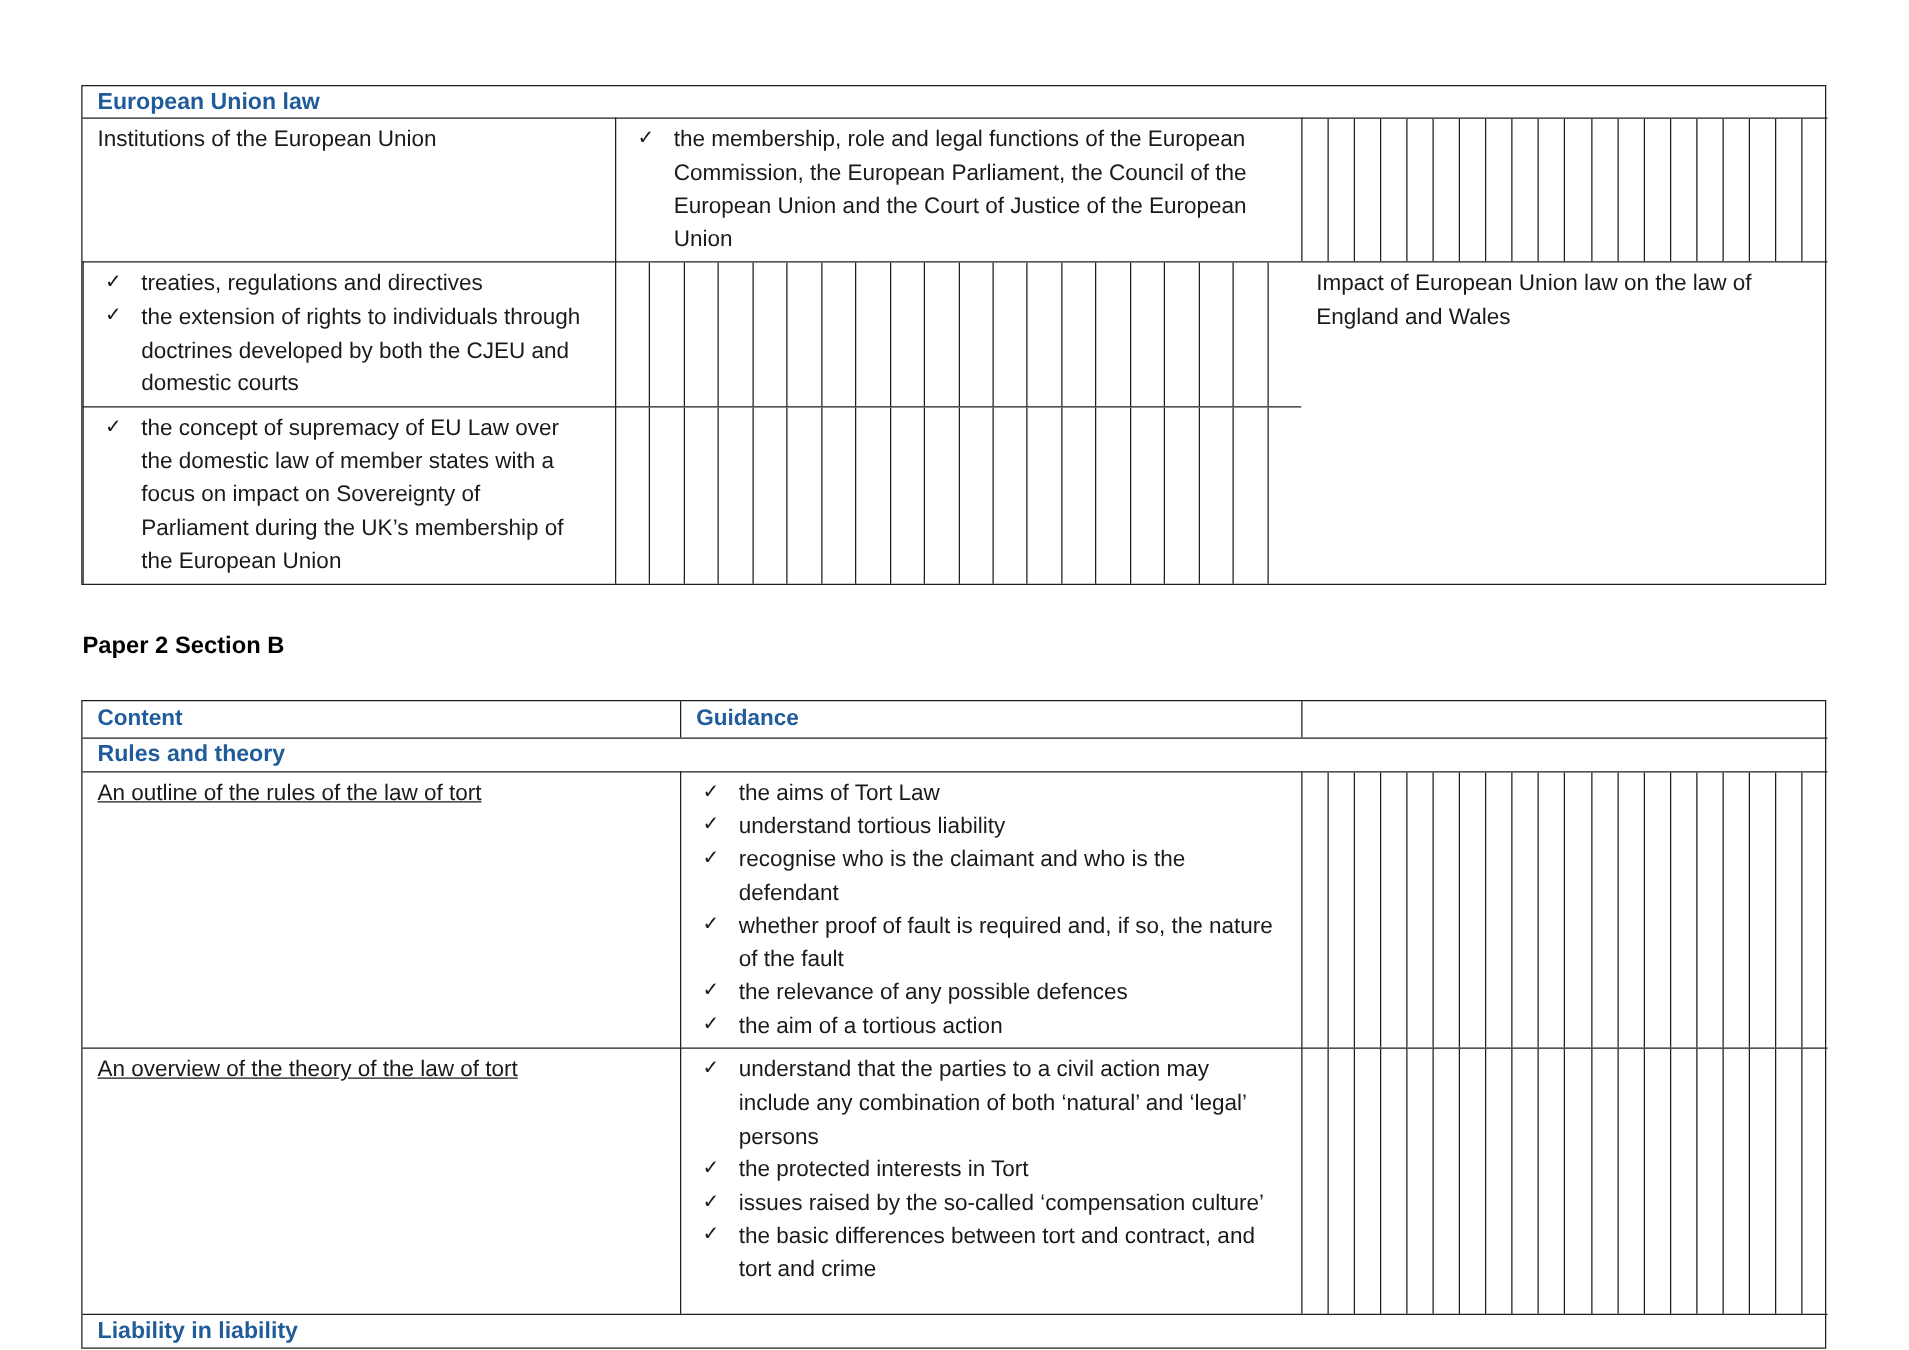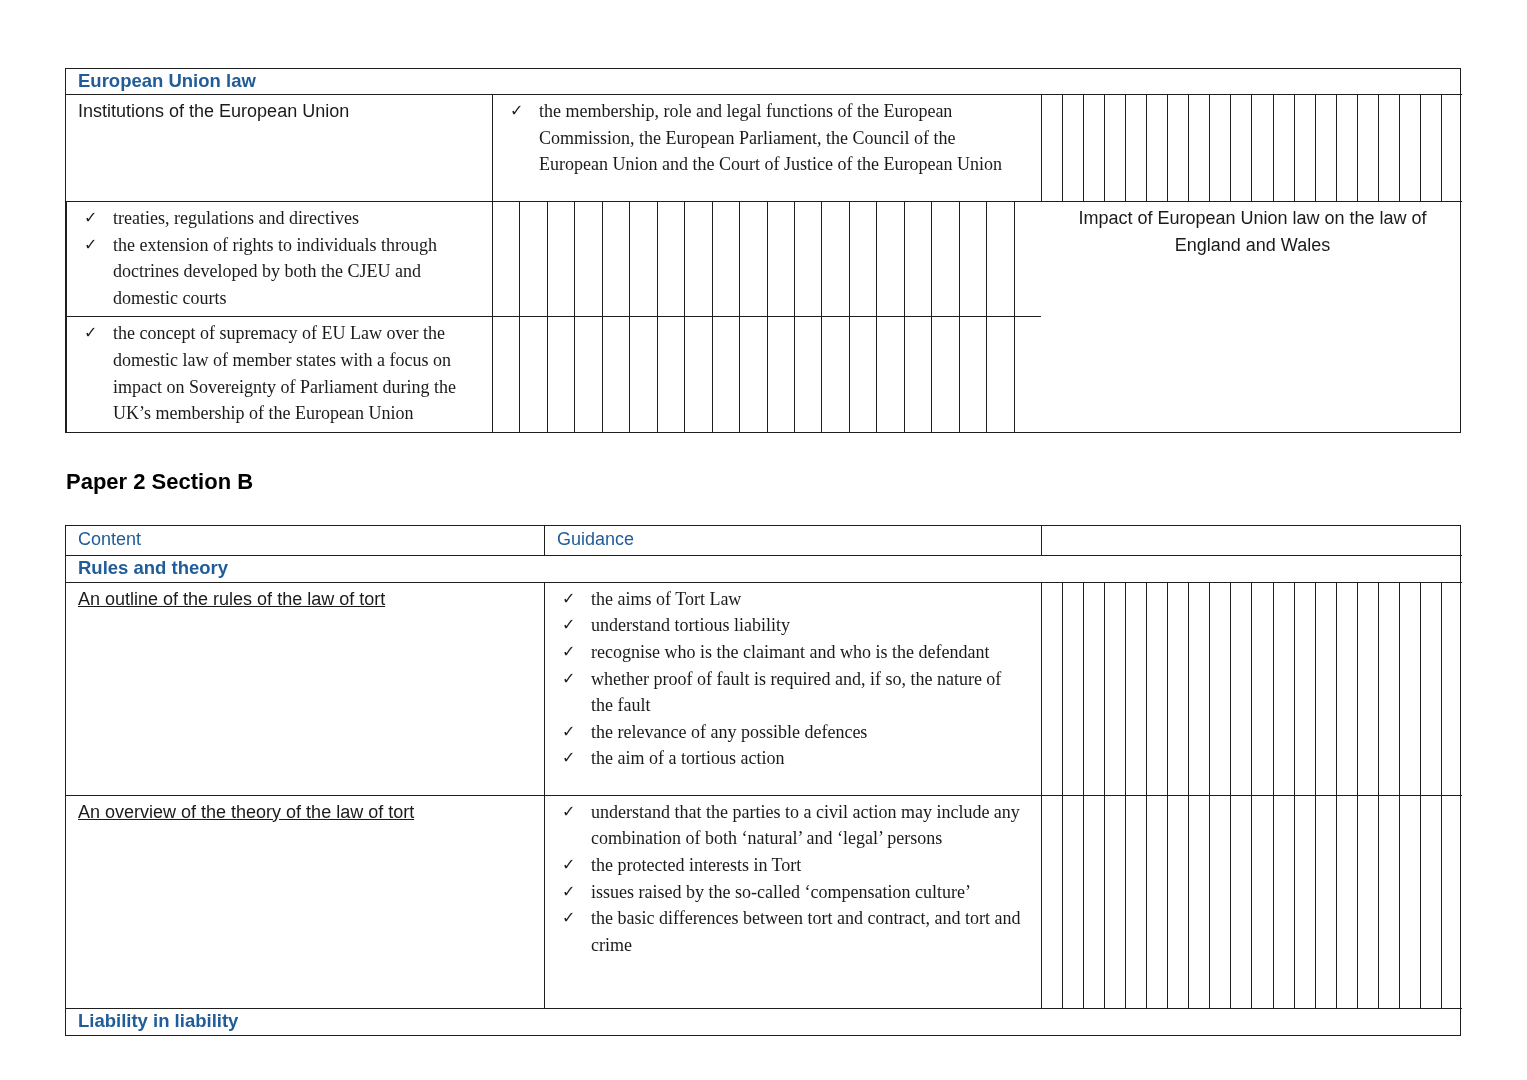--- a/index.html
+++ b/index.html
@@ -18,37 +18,37 @@
 
   .cell { border-top:1.4px solid var(--line); padding:3px 10px 5px 12px; }
   .bl { border-left:1.4px solid var(--line); }
   .no-top { border-top:none !important; }
 
   .section-row {
     grid-column:1 / -1; color:var(--accent); font-weight:700;
     border-top:1.4px solid var(--line);
     padding:1px 10px 2px 12px; font-size:18.5px; line-height:22px; min-height:25px;
   }
-  .hdr { color:var(--accent); font-weight:400; min-height:26px; line-height:21px; }
+  .hdr { color:var(--accent); font-weight:700; min-height:26px; line-height:21px; }
 
   .guidance-cell { padding-left:17px; padding-right:20px; }
   .bullet { display:flex; align-items:flex-start; }
   .check { flex:0 0 29px; font-size:16px; }
-  .bullet-text { flex:1 1 auto;font-family:Liberation Serif, serif; }
+  .bullet-text { flex:1 1 auto; }
 
   .tick-grid { padding:0; display:flex; align-items:stretch; }
   .tick-cell { flex:1 1 0; }
   .tick-cell + .tick-cell { border-left:1px solid var(--line); }
 
   .mh107 { min-height:107px; }
-  .mh106 { min-height:106px;text-align:center; }
+  .mh106 { min-height:106px; }
   .mh213 { min-height:213px;text-decoration:underline; }
   .mh27  { min-height:27px; }
 
-  .paper-heading { font-weight:700; font-size:22px; color:#000; margin:37px 0 31px 1px; line-height:24px; }
+  .paper-heading { font-weight:700; font-size:19px; color:#000; margin:37px 0 31px 1px; line-height:24px; }
 </style>
 </head>
 <body>
 
 <div class="page">
 
   <section class="spec-table t1">
 
     <div class="section-row no-top">European Union law</div>
 

